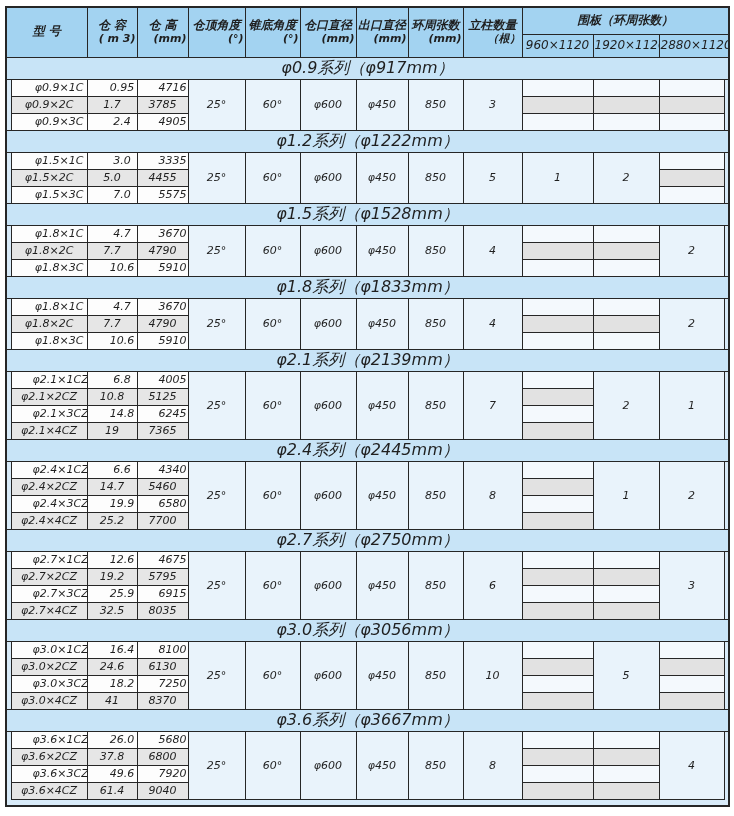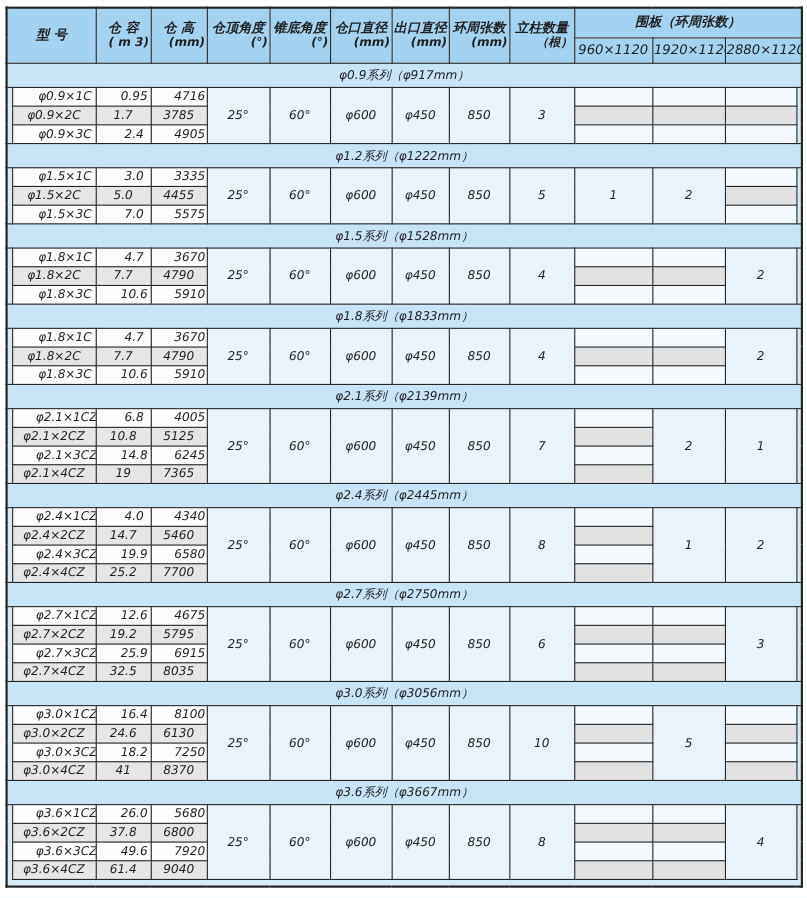--- a/index.html
+++ b/index.html
@@ -57,21 +57,21 @@
     line-height:1.15;
   }
   thead tr.h1{height:27px;}
   thead tr.h2{height:23px;}
   thead th .unit{display:block;font-size:11px;font-weight:bold;text-align:right;}
   thead tr.h2 th{font-size:12px;font-weight:normal;}
 
   tr.band-row{height:22px;}
   td.band{
     background:var(--band-bg);
-    font-size:11px;
+    font-size:16px;
     border-left:none;border-right:none;
   }
   tr.data-row{height:17px;}
   td.gap{border:none;background:transparent;padding:0;}
   td.cell{font-size:11px;}
   td.row-light{background:var(--row-light);padding-left:21px;}
   td.row-gray{background:var(--row-gray);}
   td.merged{background:var(--merged-bg);font-size:11px;}
   td.stripe-light{background:var(--stripe-light);}
   td.stripe-gray{background:var(--stripe-gray);}
@@ -309,21 +309,21 @@
           <td class="cell row-gray">7365</td>
           <td class="cell stripe-gray"></td>
           <td class="gap"></td>
         </tr>
         <tr class="band-row">
           <td class="band" colspan="14">φ2.4系列（φ2445mm）</td>
         </tr>
         <tr class="data-row">
           <td class="gap"></td>
           <td class="cell row-light">φ2.4×1CZ</td>
-          <td class="cell row-light">4.0</td>
+          <td class="cell row-light">6.6</td>
           <td class="cell row-light">4340</td>
           <td class="merged" rowspan="4">25°</td>
           <td class="merged" rowspan="4">60°</td>
           <td class="merged" rowspan="4">φ600</td>
           <td class="merged" rowspan="4">φ450</td>
           <td class="merged" rowspan="4">850</td>
           <td class="merged" rowspan="4">8</td>
           <td class="cell stripe-light"></td>
           <td class="merged" rowspan="4">1</td>
           <td class="merged" rowspan="4">2</td>

